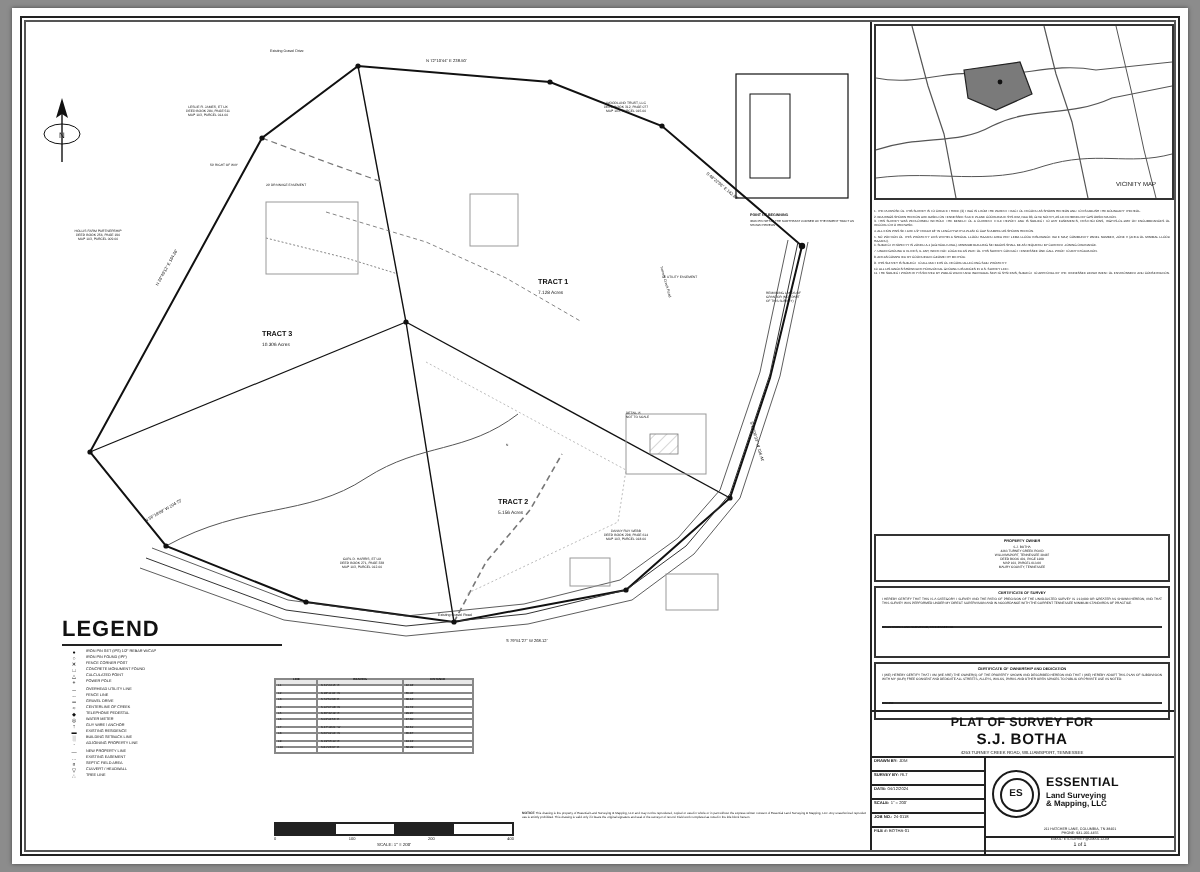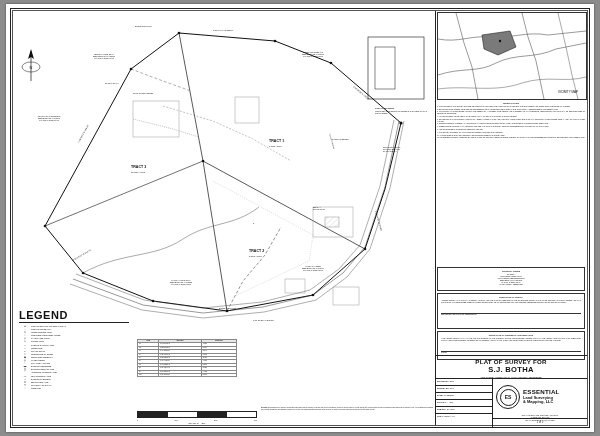--- a/index.html
+++ b/index.html
@@ -56,21 +56,21 @@
     font-size:1.6px;line-height:2.1px;color:#111;
     box-sizing:border-box;padding:2px 3px;
     overflow:hidden;
   }
   .boxsec .bhead{font-weight:bold;text-align:center;font-size:1.9px;margin-bottom:1.5px;}
   .sigline{border-bottom:1px solid #333;height:5px;margin-top:4px;}
   .sigcap{font-size:1.5px;}
 
   
   #legend{
-    position:absolute;left:6px;top:298px;width:110px;height:116px;
+    position:absolute;left:18px;top:298px;width:110px;height:116px;
   }
   #legend .ltitle{
     font-size:11px;font-weight:bold;letter-spacing:.5px;color:#111;
     border-bottom:1px solid #222;padding-bottom:1px;margin-bottom:2px;
   }
   #legend .lrow{
     display:flex;align-items:center;font-size:1.9px;line-height:3.1px;color:#111;
   }
   #legend .lsym{width:12px;text-align:center;font-size:2.6px;color:#111;}
   #legend .ltxt{flex:1;}

